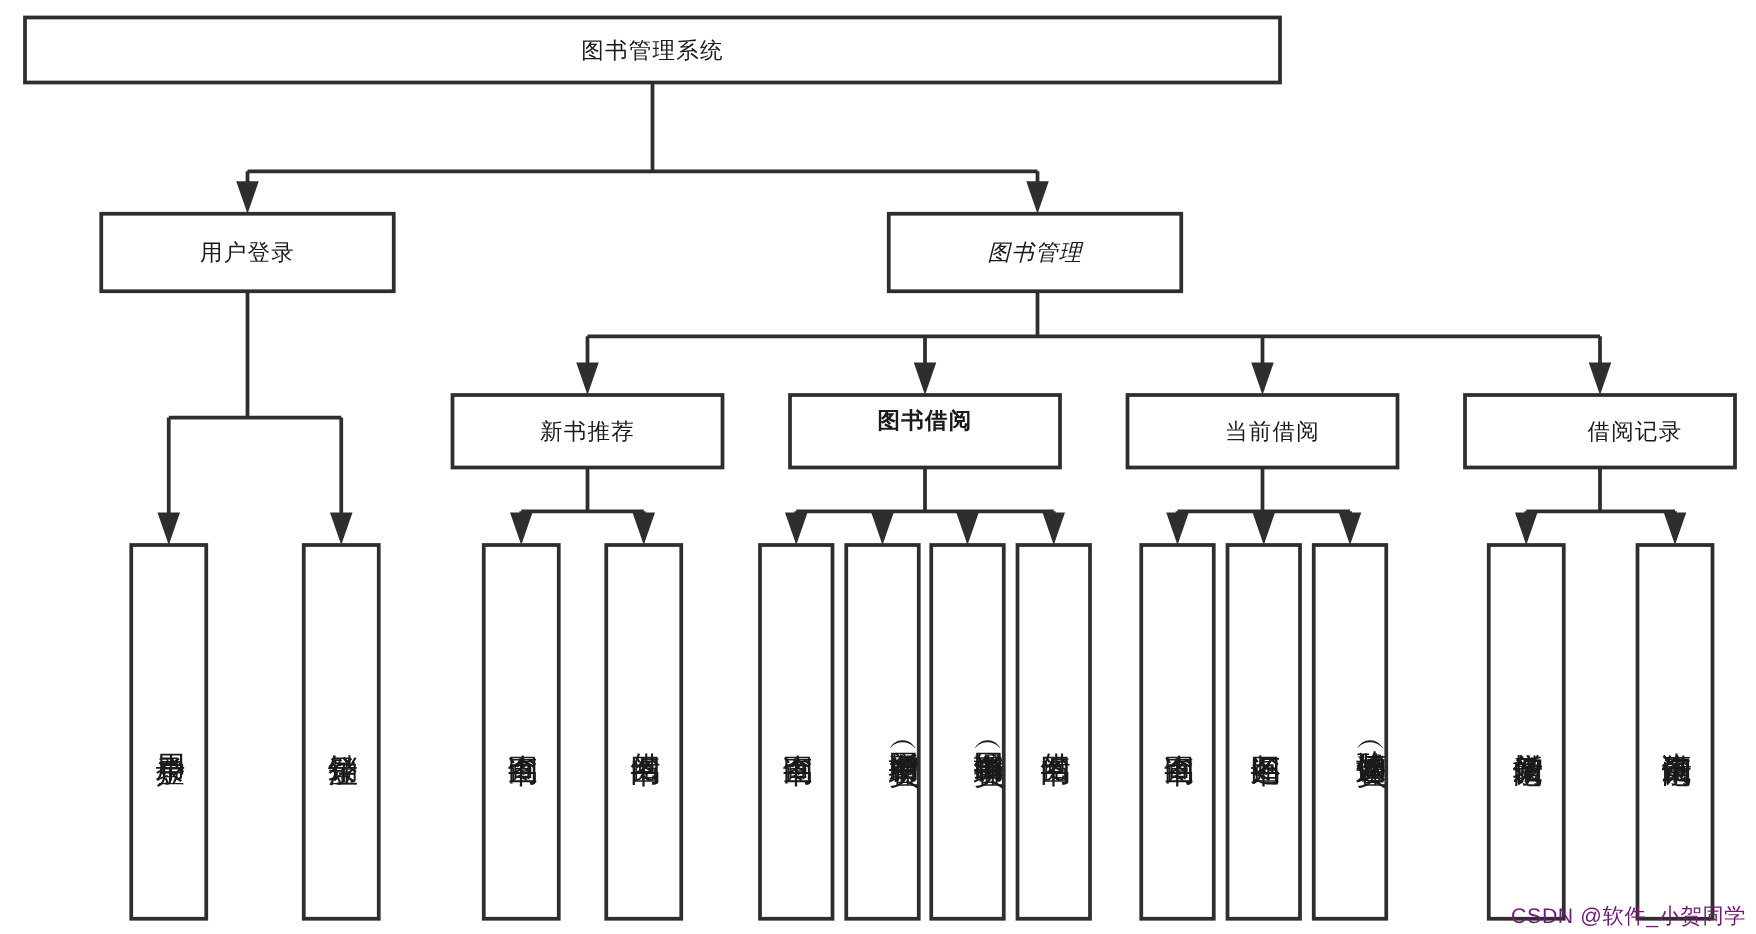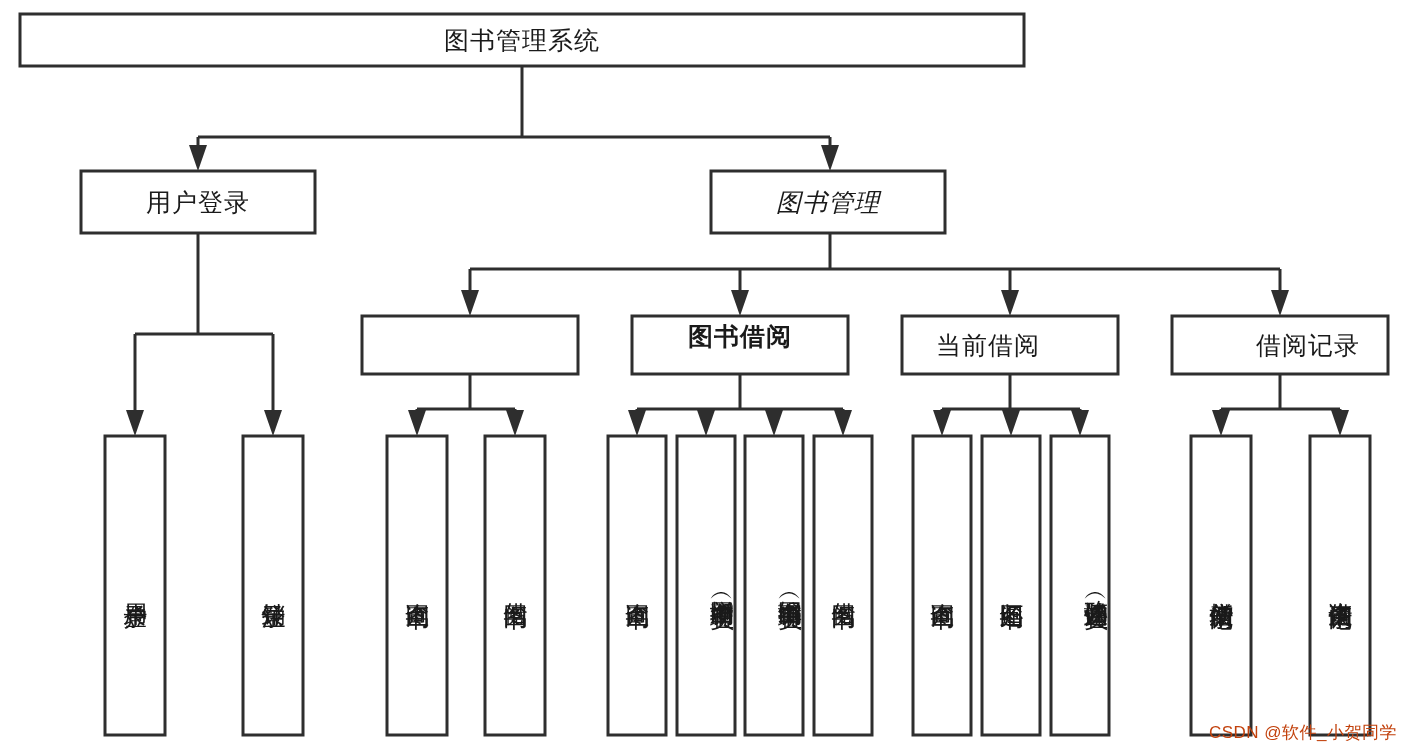--- a/index.html
+++ b/index.html
@@ -8,24 +8,24 @@
   #diagram{position:relative;width:1405px;height:747px;background:#fff;}
   svg{display:block;}
   .node-rect{fill:#ffffff;stroke:#2e2e2e;stroke-width:3;}
   .link-line{stroke:#2e2e2e;stroke-width:3;fill:none;stroke-linecap:butt;}
   .arrow-head{fill:#2e2e2e;stroke:none;}
   .vwrap{position:absolute;display:flex;align-items:center;justify-content:center;
          writing-mode:vertical-rl;text-orientation:upright;
          font-size:24px;line-height:1.12;color:#1a1a1a;letter-spacing:1px;
          white-space:nowrap;pointer-events:none;}
   .hwrap{position:absolute;display:flex;align-items:center;justify-content:center;
-         font-size:25px;color:#1a1a1a;letter-spacing:1px;white-space:nowrap;
+         font-size:18px;color:#1a1a1a;letter-spacing:1px;white-space:nowrap;
          pointer-events:none;}
   .watermark{position:absolute;right:8px;bottom:3px;font-size:17px;
-             color:#c2410c;letter-spacing:0.5px;white-space:nowrap;}
+             color:#701a75;letter-spacing:0.5px;white-space:nowrap;}
 </style>
 </head>
 <body>
 
 <div id="diagram">
 
   <svg width="1405" height="747" viewBox="0 0 1405 747">
 
     <g>
       <path class="link-line" d="M 522 66 L 522 137"></path>
@@ -127,22 +127,23 @@
 
     <rect class="node-rect" x="1191" y="436" width="60" height="299"></rect>
     <rect class="node-rect" x="1310" y="436" width="60" height="299"></rect>
   </svg>
 
   <div class="hwrap" style="left:20px;top:14px;width:1004px;height:52px;">图书管理系统</div>
 
   <div class="hwrap" style="left:81px;top:171px;width:234px;height:62px;">用户登录</div>
   <div class="hwrap" style="left:711px;top:171px;width:234px;height:62px;font-style:italic;">图书管理</div>
 
+  <div class="hwrap" style="left:362px;top:316px;width:216px;height:58px;">新书推荐</div>
   <div class="hwrap" style="left:632px;top:316px;width:216px;height:40px;font-weight:bold;">图书借阅</div>
-  <div class="hwrap" style="left:892px;top:316px;width:192px;height:58px;">当前借阅</div>
+  <div class="hwrap" style="left:922px;top:316px;width:192px;height:58px;">当前借阅</div>
   <div class="hwrap" style="left:1172px;top:316px;width:216px;height:58px;margin-left:28px;">借阅记录</div>
 
   <div class="vwrap" style="left:105px;top:436px;width:60px;height:299px;">用户登录</div>
   <div class="vwrap" style="left:243px;top:436px;width:60px;height:299px;">注销登录</div>
 
   <div class="vwrap" style="left:387px;top:436px;width:60px;height:299px;">查询图书</div>
   <div class="vwrap" style="left:485px;top:436px;width:60px;height:299px;">借阅图书</div>
 
   <div class="vwrap" style="left:608px;top:436px;width:58px;height:299px;">查询图书</div>
   <div class="vwrap" style="left:677px;top:436px;width:58px;height:299px;align-items:flex-start;">新增图书（管理员）</div>

